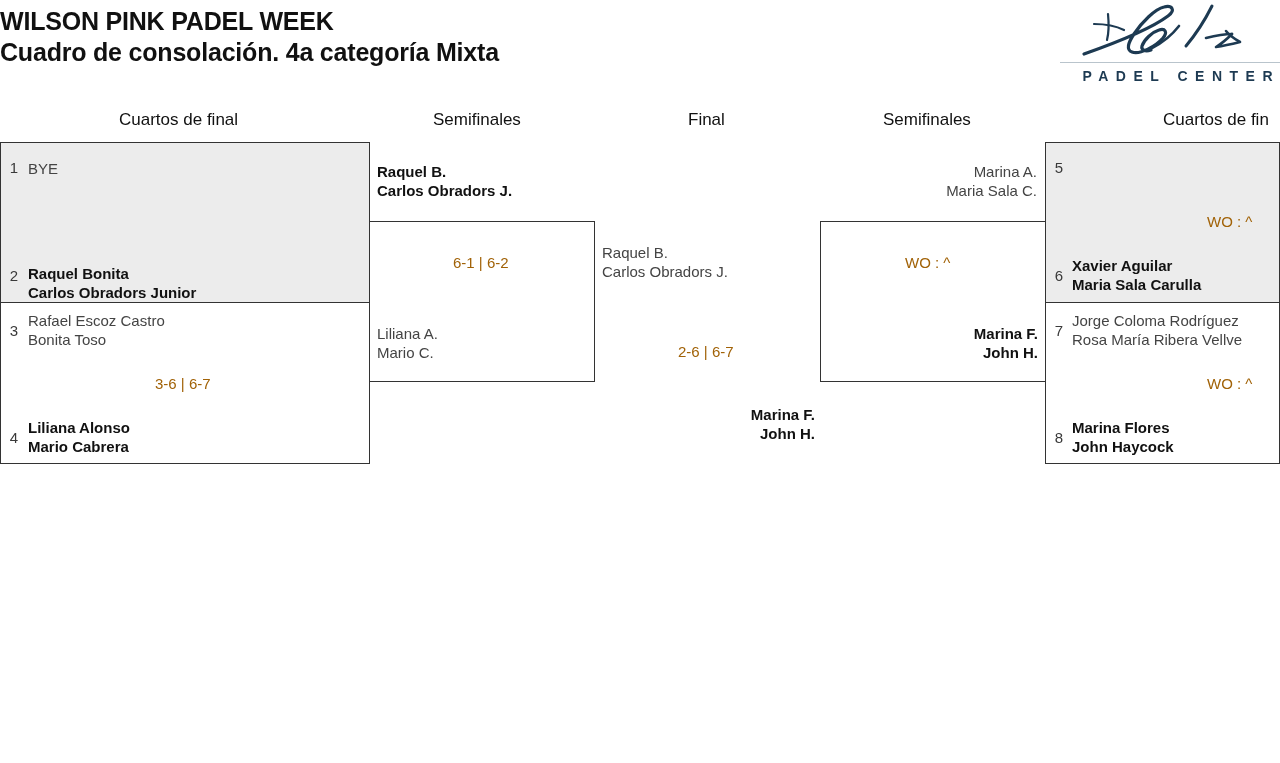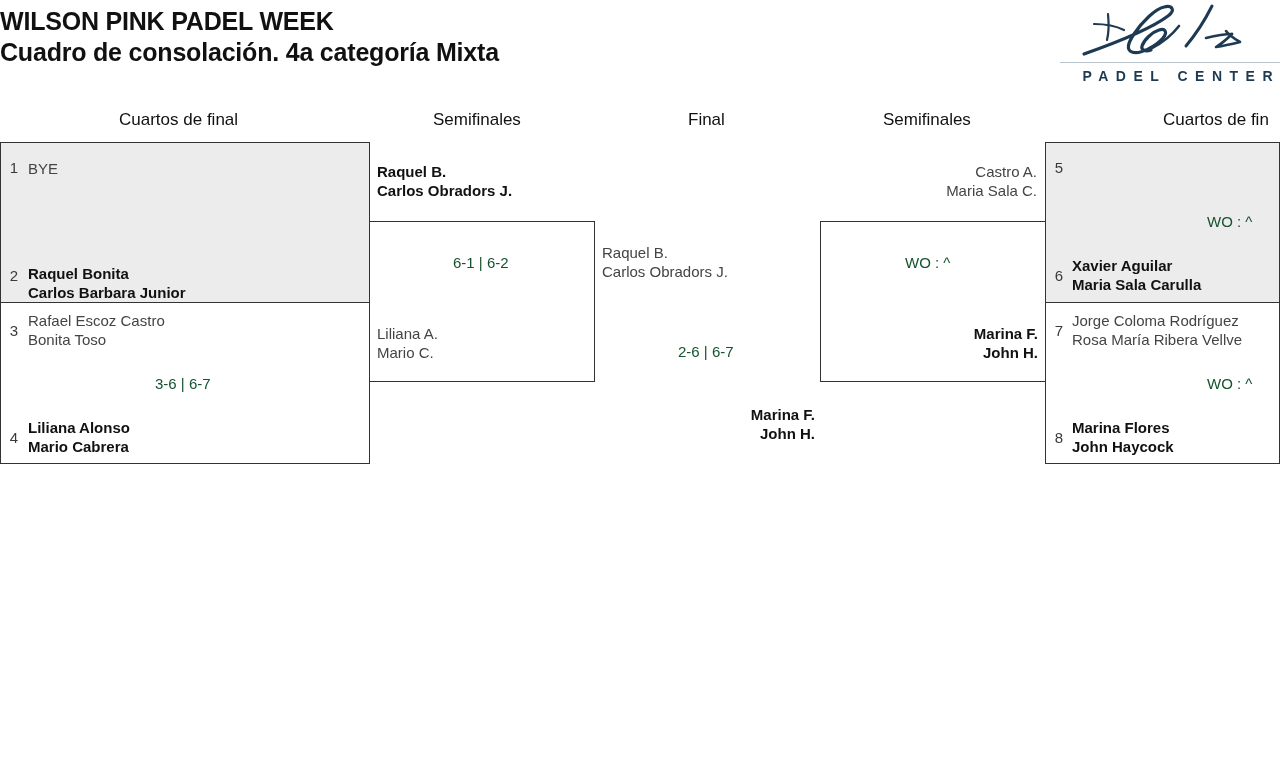--- a/index.html
+++ b/index.html
@@ -31,21 +31,21 @@
   
   .box{position:absolute;border:1px solid #333;box-sizing:border-box;}
   .box.gray{background:#ececec;}
   .box.white{background:#ffffff;}
 
   
   .tm{position:absolute;font-size:15px;line-height:19px;white-space:nowrap;}
   .tm .ln{display:block;}
   .winner{font-weight:700;color:#111;}
   .loser{font-weight:400;color:#444;}
-  .score{position:absolute;font-size:15px;color:#14532d;white-space:nowrap;}
+  .score{position:absolute;font-size:15px;color:#a16207;white-space:nowrap;}
   .seed{position:absolute;font-size:15px;color:#3a3a3a;width:18px;text-align:right;}
   .right{text-align:right;}
 </style>
 </head>
 <body>
 
 <div class="page">
 
   <div class="title-block">
     <div class="title-line1">WILSON PINK PADEL WEEK</div>
@@ -79,21 +79,21 @@
 
   <div class="seed" style="left:0px;top:159px;">1</div>
   <div class="tm" style="left:28px;top:159px;">
     <span class="ln loser">BYE</span>
     <span class="ln loser"></span>
   </div>
   <div class="score" style="left:155px;top:253px;"></div>
   <div class="seed" style="left:0px;top:267px;">2</div>
   <div class="tm" style="left:28px;top:264px;">
     <span class="ln winner">Raquel Bonita</span>
-    <span class="ln winner">Carlos Barbara Junior</span>
+    <span class="ln winner">Carlos Obradors Junior</span>
   </div>
 
   <div class="seed" style="left:0px;top:322px;">3</div>
   <div class="tm" style="left:28px;top:311px;">
     <span class="ln loser">Rafael Escoz Castro</span>
     <span class="ln loser">Bonita Toso</span>
   </div>
   <div class="score" style="left:155px;top:375px;">3-6 | 6-7</div>
   <div class="seed" style="left:0px;top:429px;">4</div>
   <div class="tm" style="left:28px;top:418px;">
@@ -117,21 +117,21 @@
     <span class="ln loser">Carlos Obradors J.</span>
   </div>
   <div class="score" style="left:678px;top:335px;margin-top:8px;">2-6 | 6-7</div>
   <div class="tm right" style="left:615px;top:405px;width:200px;">
     <span class="ln winner">Marina F.</span>
     <span class="ln winner">John H.</span>
   </div>
 
   <div class="box white" style="left:820px;top:221px;width:226px;height:161px;"></div>
   <div class="tm right" style="left:837px;top:162px;width:200px;">
-    <span class="ln loser">Castro A.</span>
+    <span class="ln loser">Marina A.</span>
     <span class="ln loser">Maria Sala C.</span>
   </div>
   <div class="score" style="left:905px;top:254px;">WO : ^</div>
   <div class="tm right" style="left:838px;top:324px;width:200px;">
     <span class="ln winner">Marina F.</span>
     <span class="ln winner">John H.</span>
   </div>
 
   <div class="box gray" style="left:1045px;top:142px;width:235px;height:161px;"></div>
   <div class="box white" style="left:1045px;top:302px;width:235px;height:162px;"></div>

